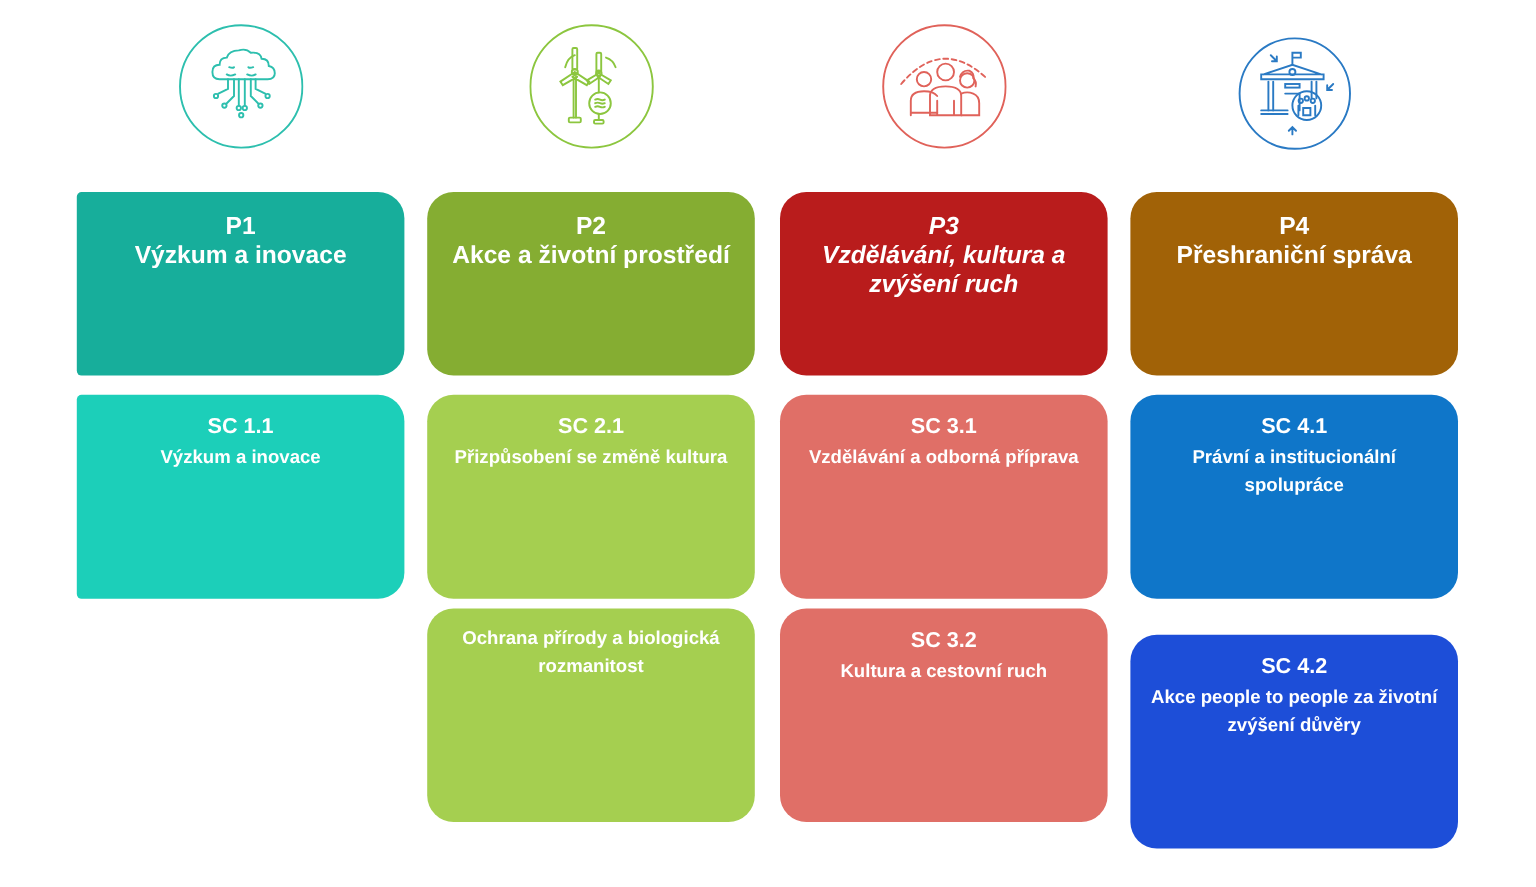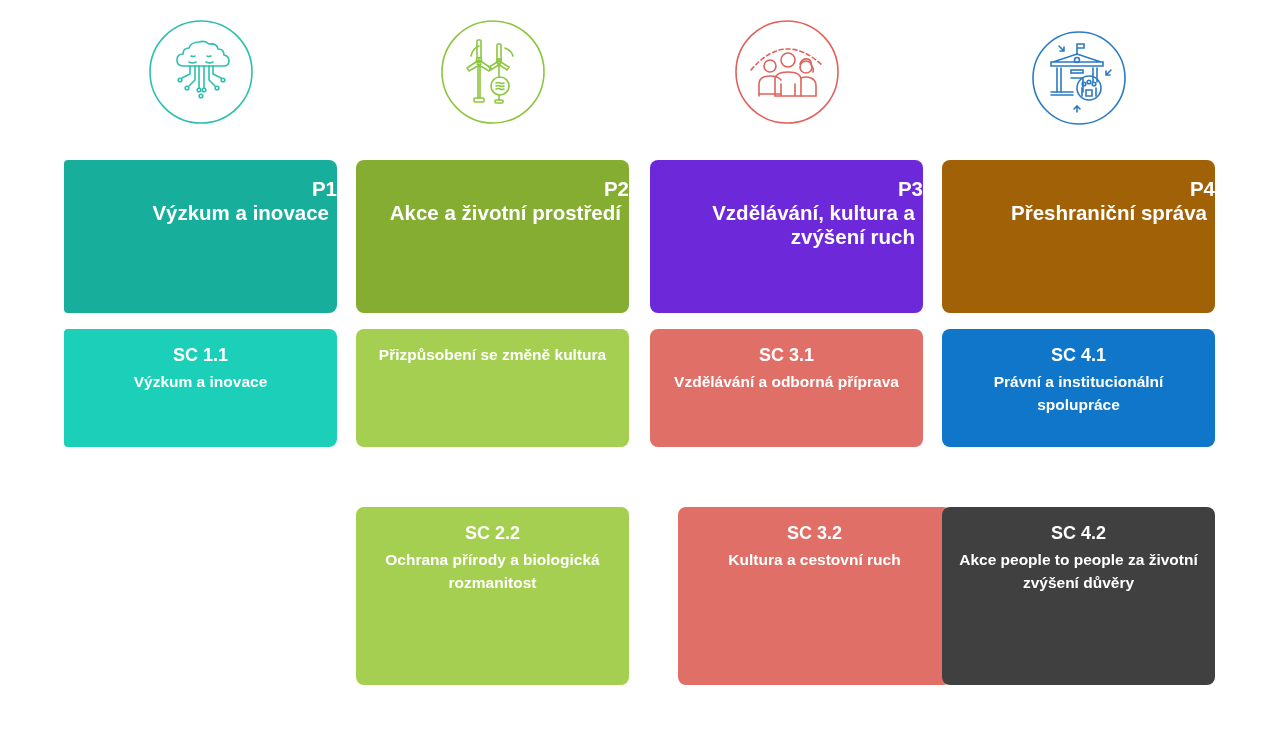--- a/index.html
+++ b/index.html
@@ -1,29 +1,29 @@
 <!DOCTYPE html>
 <html><head>
 <meta charset="utf-8">
 <style>
   html, body { margin: 0; padding: 0; background: #ffffff; }
   body { width: 1280px; height: 739px; position: relative; overflow: hidden;
          font-family: "Liberation Sans", "DejaVu Sans", sans-serif; }
   .col { position: absolute; top: 0; width: 273px; }
   .icon-wrap { position: absolute; top: 10px; width: 100%; height: 140px; display: flex; justify-content: center; }
   .icon-wrap svg { width: 104px; height: 124px; }
-  .card { position: absolute; left: 0; width: 273px; border-radius: 8px; color: #fff;
+  .card { position: absolute; left: 0; width: 273px; border-radius: 22px; color: #fff;
           text-align: center; box-sizing: border-box; font-weight: bold; }
-  .card.head { top: 160px; height: 153px; padding-top: 17px; font-size: 20.5px; line-height: 24px; text-align: right; }
+  .card.head { top: 160px; height: 153px; padding-top: 17px; font-size: 20.5px; line-height: 24px; }
   .card.sub { font-size: 15.5px; line-height: 23px; padding-top: 14px; }
   .card.sub .code { font-size: 18px; line-height: 24px; display: block; margin-bottom: 3px; }
   .card.sub .title { display: block; padding: 0 10px; }
   .card.head .code, .card.head .title { display: block; }
   .card.head .title { padding: 0 8px; }
-  .row2 { top: 329px; height: 118px; }
+  .row2 { top: 329px; height: 170px; }
   .row3 { top: 507px; height: 178px; }
   .p1-left-clip { border-top-left-radius: 4px; border-bottom-left-radius: 4px; }
 </style>
 </head>
 <body>
 
 <div class="col" style="left:64px;">
   <div class="icon-wrap">
     <svg viewBox="0 0 104 104" fill="none" stroke="#2dbfae" stroke-width="1.6" stroke-linecap="round">
       <circle cx="52" cy="52" r="51"></circle>
@@ -67,51 +67,51 @@
       <path d="M58 75 v5"></path>
       <rect x="54" y="80" width="8" height="3" rx="1"></rect>
       <path d="M30 36 q2 -8 8 -10 M64 28 q6 2 8 8"></path>
     </svg>
   </div>
   <div class="card head" style="background:#85ad32;">
     <span class="code">P2</span>
     <span class="title">Akce a životní prostředí</span>
   </div>
   <div class="card sub row2" style="background:#a5cf50;">
+    <span class="code">SC 2.1</span>
     <span class="title">Přizpůsobení se změně kultura</span>
   </div>
   <div class="card sub row3" style="background:#a5cf50;">
-    <span class="code">SC 2.2</span>
     <span class="title">Ochrana přírody a biologická rozmanitost</span>
   </div>
 </div>
 
 <div class="col" style="left:650px;">
   <div class="icon-wrap">
     <svg viewBox="0 0 104 104" fill="none" stroke="#e0625a" stroke-width="1.6" stroke-linecap="round">
       <circle cx="52" cy="52" r="51"></circle>
       <path d="M16 50 q34 -40 72 -4" stroke-dasharray="4 3"></path>
       <circle cx="35" cy="46" r="6"></circle>
       <path d="M24 76 v-12 q0 -8 11 -8 q8 0 11 4 M24 74 h22"></path>
       <circle cx="53" cy="40" r="7"></circle>
       <path d="M40 76 v-16 q0 -8 13 -8 q13 0 13 8 v16 z M46 64 v12 M60 64 v12"></path>
       <circle cx="71" cy="47" r="6"></circle>
       <path d="M66 58 q5 -2 10 0 q5 2 5 8 v10 h-15"></path>
       <path d="M65 44 q2 -6 8 -5 q4 2 3 6 q3 3 2 7"></path>
     </svg>
   </div>
-  <div class="card head" style="background:#6d28d9;">
+  <div class="card head" style="background:#b91c1c;font-style:italic;">
     <span class="code">P3</span>
     <span class="title">Vzdělávání, kultura a zvýšení ruch</span>
   </div>
   <div class="card sub row2" style="background:#e06f67;">
     <span class="code">SC 3.1</span>
     <span class="title">Vzdělávání a odborná příprava</span>
   </div>
-  <div class="card sub row3" style="background:#e06f67;margin-left:28px;">
+  <div class="card sub row3" style="background:#e06f67;">
     <span class="code">SC 3.2</span>
     <span class="title">Kultura a cestovní ruch</span>
   </div>
 </div>
 
 <div class="col" style="left:942px;">
   <div class="icon-wrap">
     <svg viewBox="0 0 104 104" fill="none" stroke="#2a7ac4" stroke-width="1.6" stroke-linecap="round">
       <circle cx="52" cy="58" r="46"></circle>
       <path d="M32 26 l5 5 M37 27 v4 h-4"></path>
@@ -132,17 +132,17 @@
     </svg>
   </div>
   <div class="card head" style="background:#a16207;">
     <span class="code">P4</span>
     <span class="title">Přeshraniční správa</span>
   </div>
   <div class="card sub row2" style="background:#0f76c9;">
     <span class="code">SC 4.1</span>
     <span class="title">Právní a institucionální spolupráce</span>
   </div>
-  <div class="card sub row3" style="background:#404040;">
+  <div class="card sub row3" style="background:#1d4ed8;margin-top:22px;">
     <span class="code">SC 4.2</span>
     <span class="title">Akce people to people za životní zvýšení důvěry</span>
   </div>
 </div>
 
 </body></html>

